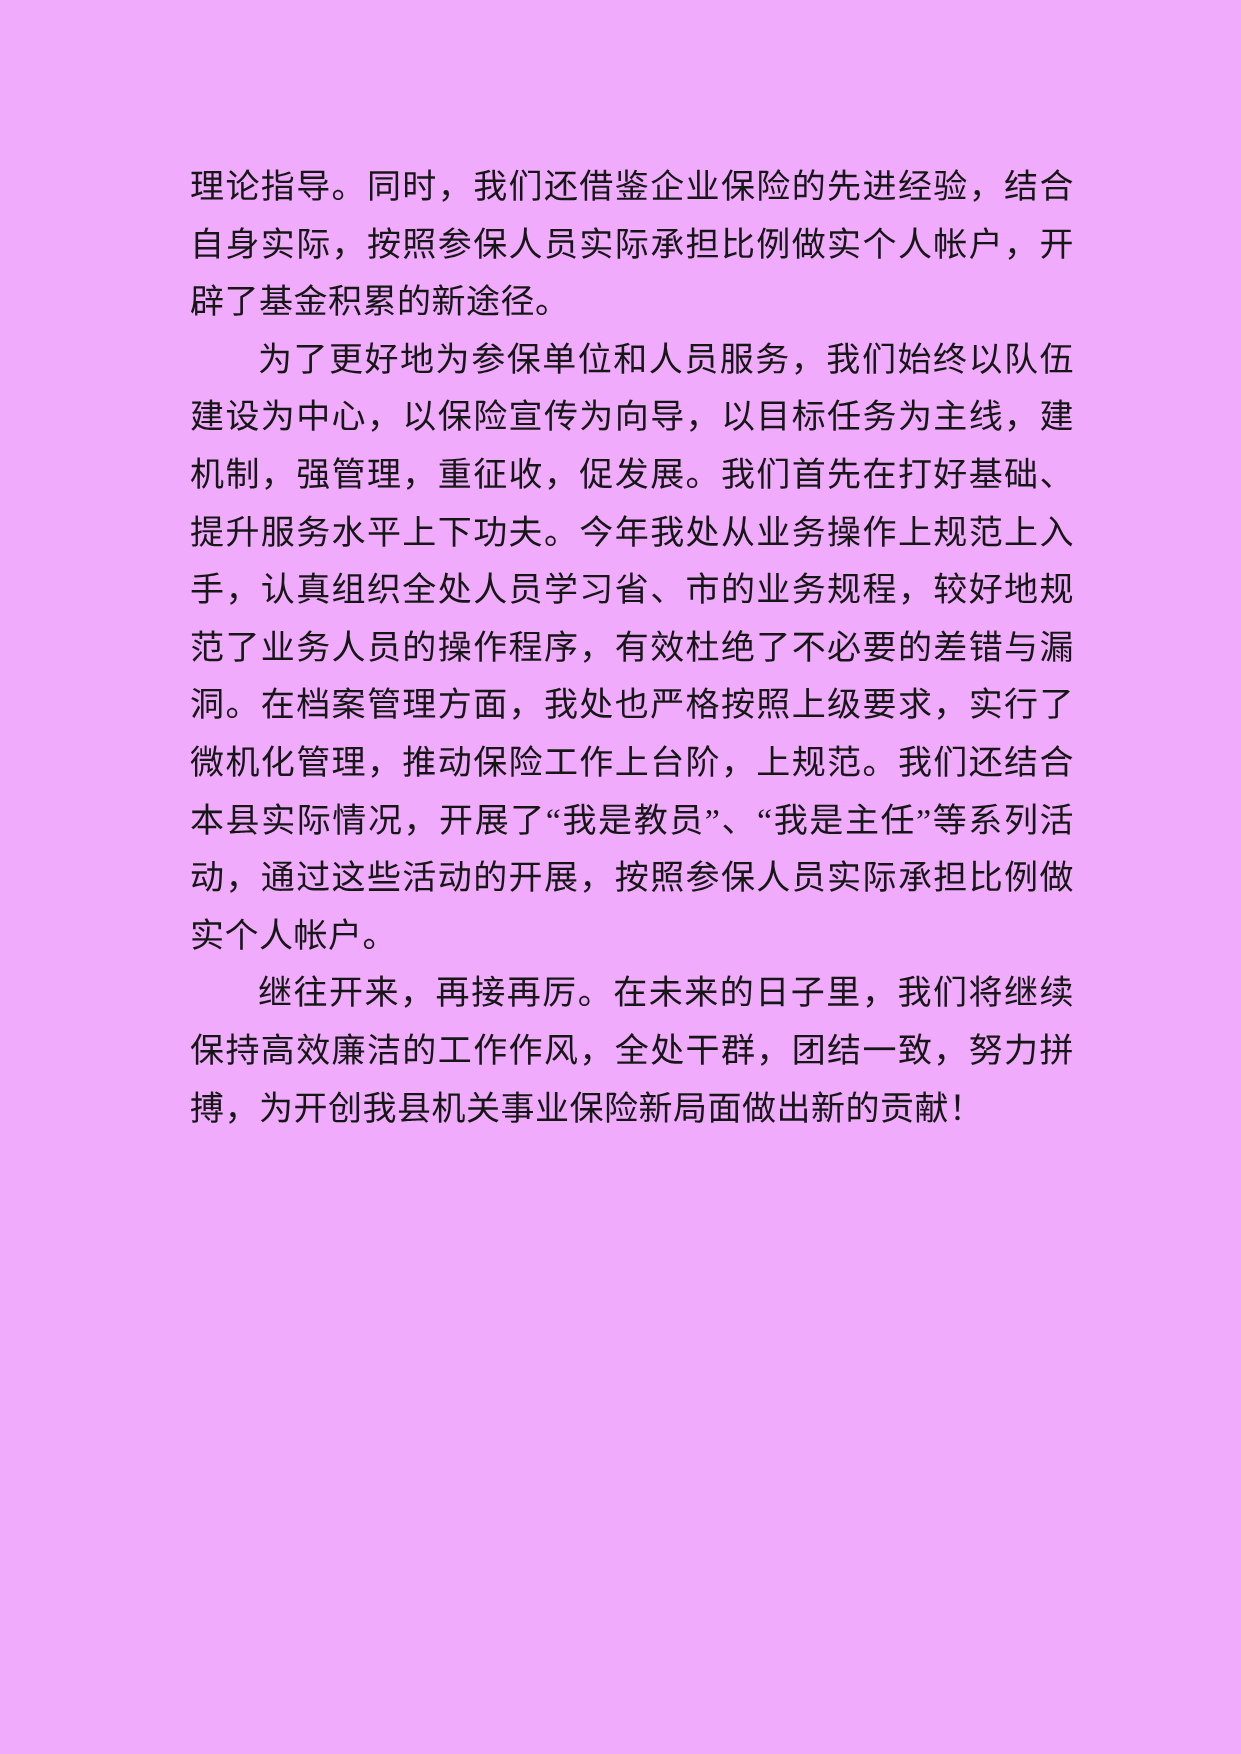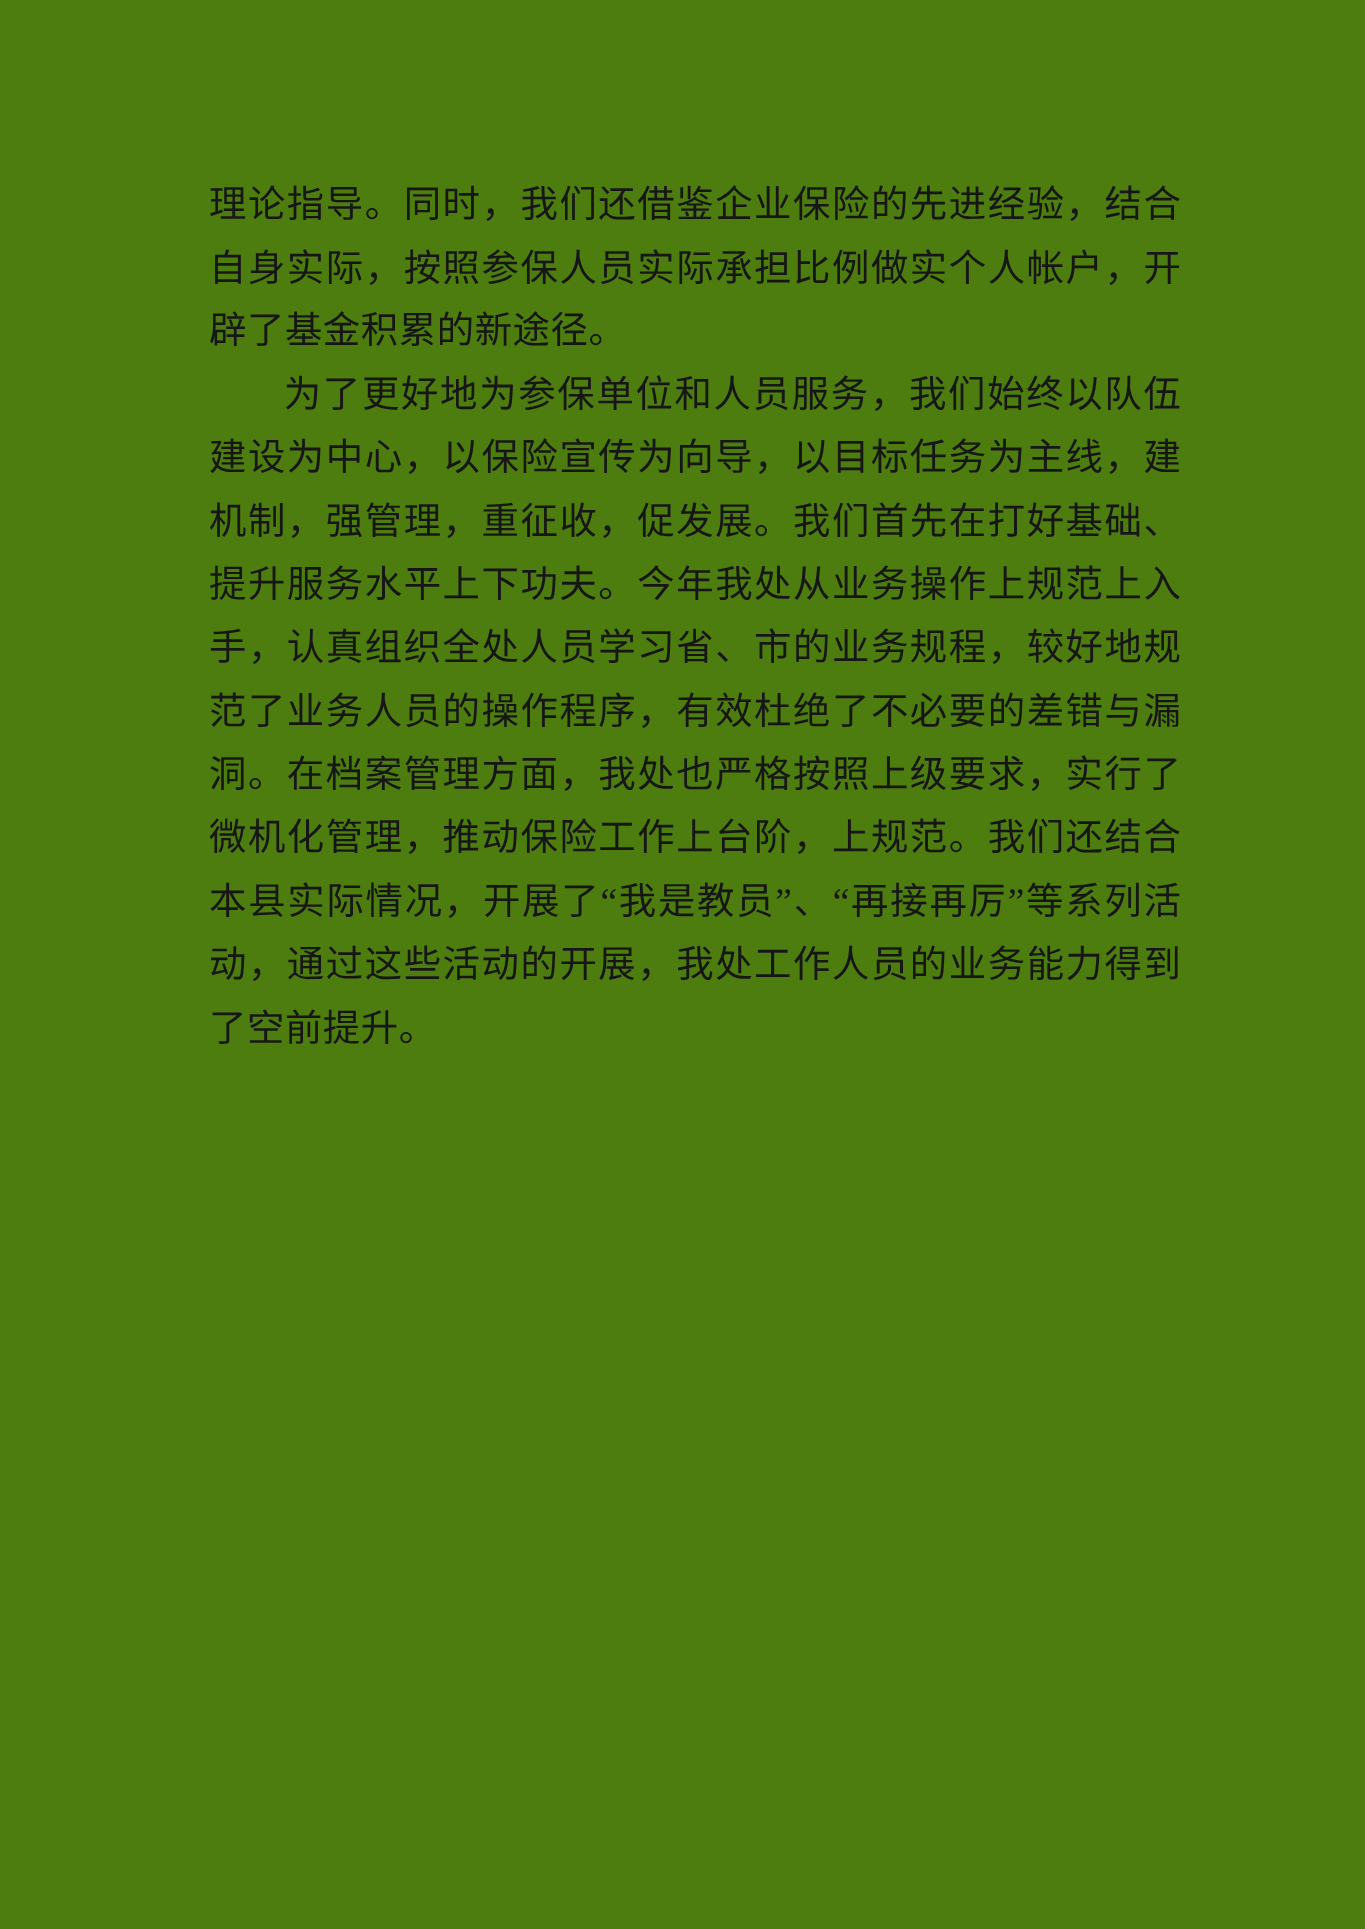--- a/index.html
+++ b/index.html
@@ -4,21 +4,21 @@
 <style>
   html, body {
     margin: 0;
     padding: 0;
     background: #ffffff;
   }
   .page {
     position: relative;
     width: 1241px;
     height: 1754px;
-    background: #4d7c0f;
+    background: #f0abfc;
     overflow: hidden;
     font-family: "Liberation Serif", "DejaVu Serif", serif;
   }
   .doc-body {
     position: absolute;
     left: 190px;
     top: 158px;
     width: 884px;
   }
   .doc-body p {
@@ -40,15 +40,16 @@
   .doc-body p.no-indent {
     text-indent: 0;
   }
 </style>
 </head>
 <body>
 
 <div class="page">
   <div class="doc-body">
     <p class="no-indent">理论指导。同时，我们还借鉴企业保险的先进经验，结合自身实际，按照参保人员实际承担比例做实个人帐户，开辟了基金积累的新途径。</p>
-    <p class="indent">为了更好地为参保单位和人员服务，我们始终以队伍建设为中心，以保险宣传为向导，以目标任务为主线，建机制，强管理，重征收，促发展。我们首先在打好基础、提升服务水平上下功夫。今年我处从业务操作上规范上入手，认真组织全处人员学习省、市的业务规程，较好地规范了业务人员的操作程序，有效杜绝了不必要的差错与漏洞。在档案管理方面，我处也严格按照上级要求，实行了微机化管理，推动保险工作上台阶，上规范。我们还结合本县实际情况，开展了“我是教员”、“再接再厉”等系列活动，通过这些活动的开展，我处工作人员的业务能力得到了空前提升。</p>
+    <p class="indent">为了更好地为参保单位和人员服务，我们始终以队伍建设为中心，以保险宣传为向导，以目标任务为主线，建机制，强管理，重征收，促发展。我们首先在打好基础、提升服务水平上下功夫。今年我处从业务操作上规范上入手，认真组织全处人员学习省、市的业务规程，较好地规范了业务人员的操作程序，有效杜绝了不必要的差错与漏洞。在档案管理方面，我处也严格按照上级要求，实行了微机化管理，推动保险工作上台阶，上规范。我们还结合本县实际情况，开展了“我是教员”、“我是主任”等系列活动，通过这些活动的开展，按照参保人员实际承担比例做实个人帐户。</p>
+    <p class="indent">继往开来，再接再厉。在未来的日子里，我们将继续保持高效廉洁的工作作风，全处干群，团结一致，努力拼搏，为开创我县机关事业保险新局面做出新的贡献！</p>
   </div>
 </div>
 
 </body></html>

